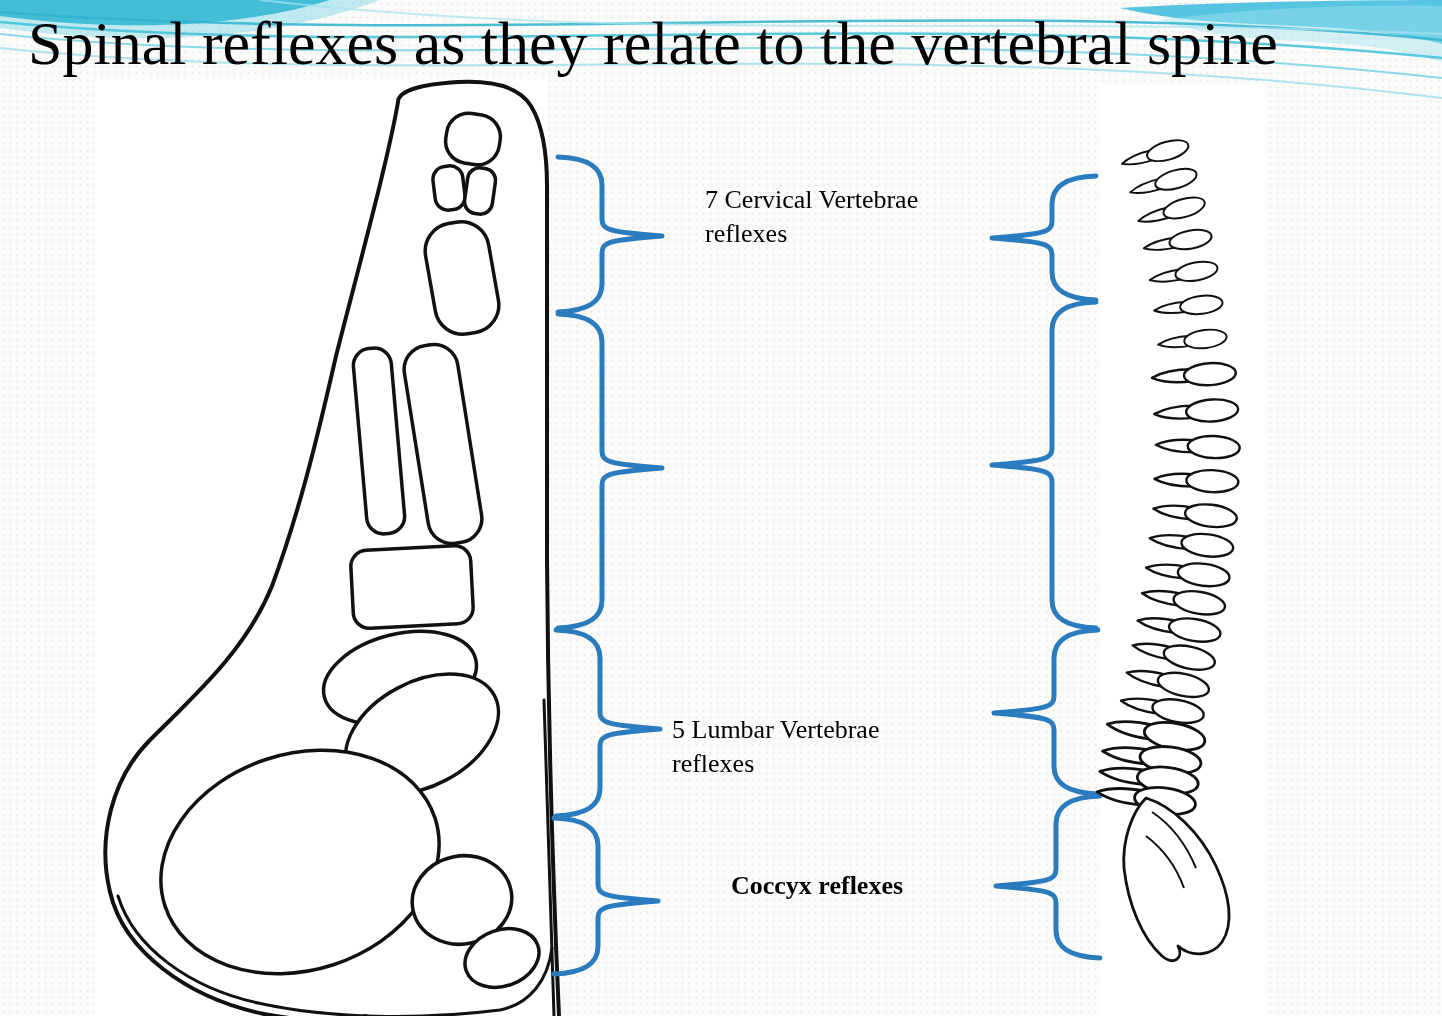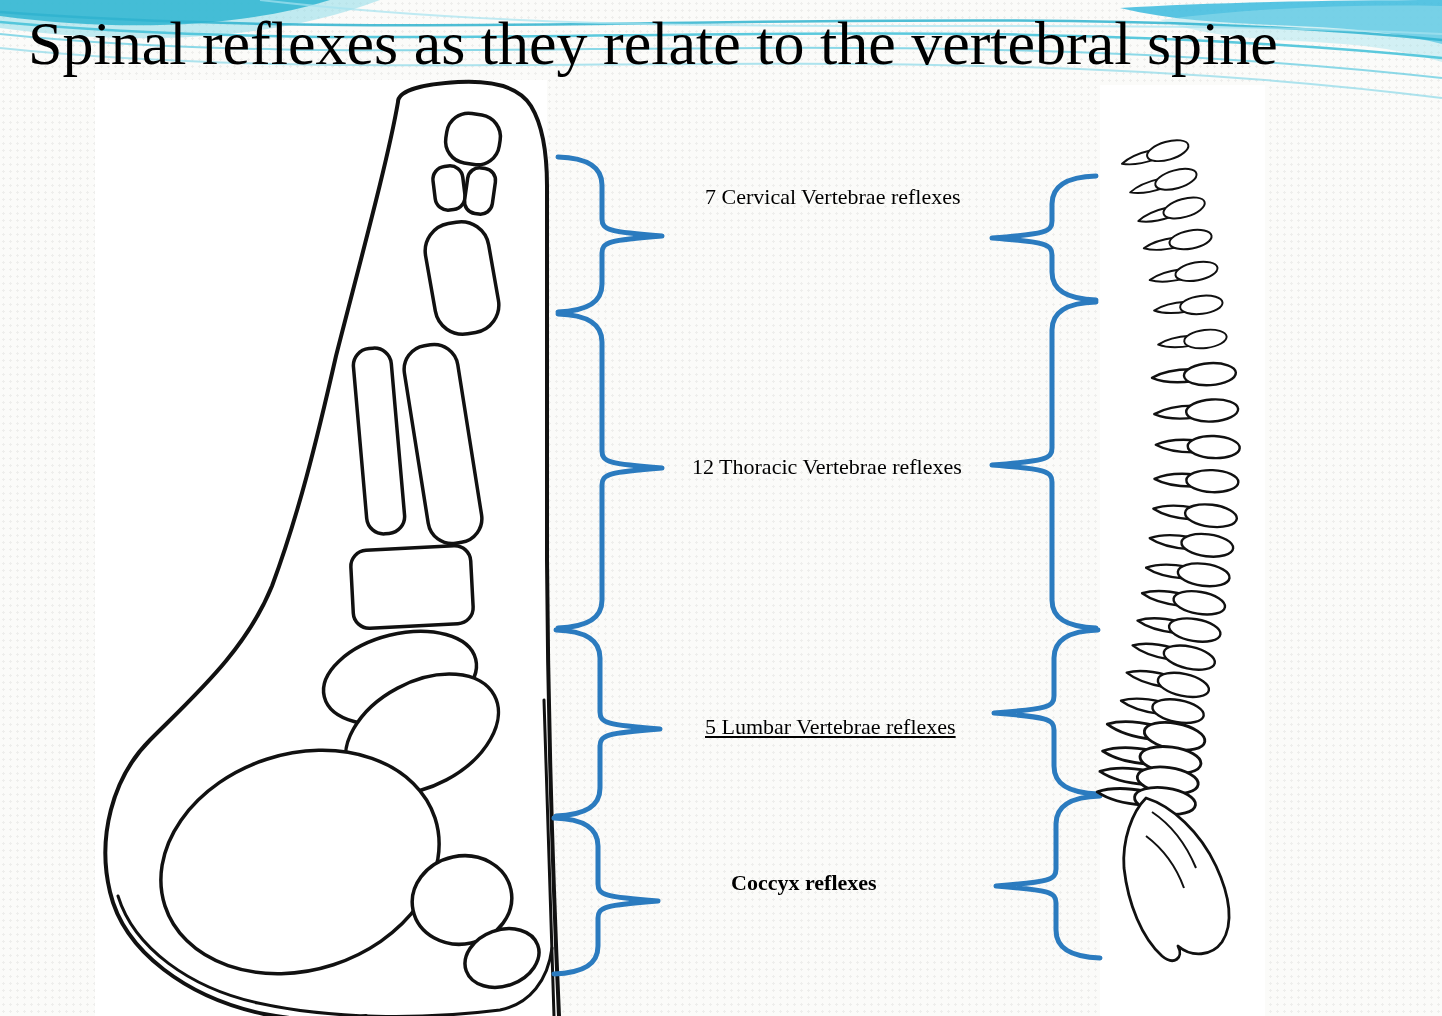--- a/index.html
+++ b/index.html
@@ -12,25 +12,25 @@
     background-size:7px 7px;
     font-family:"Liberation Serif", serif;
   }
   .title{
     position:absolute;left:28px;top:8px;
     font-size:62px;color:#000;
     white-space:nowrap;letter-spacing:0;
     z-index:5;
   }
   .label{
-    position:absolute;font-size:22px;color:#000;line-height:1.3;z-index:4;
+    position:absolute;font-size:26px;color:#000;line-height:1.3;z-index:4;
   }
   .label-1{left:705px;top:183px;width:270px;}
   .label-2{left:692px;top:453px;width:290px;}
-  .label-3{left:705px;top:713px;width:270px;text-decoration:underline;}
+  .label-3{left:672px;top:713px;width:270px;}
   .label-4{left:731px;top:869px;width:300px;font-weight:bold;}
   #waves{position:absolute;top:0;left:0;z-index:1;}
   #diagram{position:absolute;top:0;left:0;z-index:2;}
 </style>
 </head>
 <body>
 
 <div class="slide">
 
   <svg id="waves" width="1442" height="130" viewBox="0 0 1442 130">
@@ -191,17 +191,16 @@
                  C 1142 938 1128 904 1124 868
                  C 1122 840 1132 812 1146 798 Z"></path>
         <path fill="none" stroke-width="2" d="M 1152 812 C 1170 824 1186 844 1196 868"></path>
         <path fill="none" stroke-width="2" d="M 1146 836 C 1162 848 1176 866 1184 888"></path>
       </g>
     </g>
   </svg>
 
   <div class="title" style="color: rgb(0, 0, 0);">Spinal reflexes as they relate to the vertebral spine</div>
   <div class="label label-1">7 Cervical Vertebrae reflexes</div>
-  <div class="label label-2">12 Thoracic Vertebrae reflexes</div>
   <div class="label label-3">5 Lumbar Vertebrae reflexes</div>
   <div class="label label-4">Coccyx reflexes</div>
 
 </div>
 
 </body></html>

